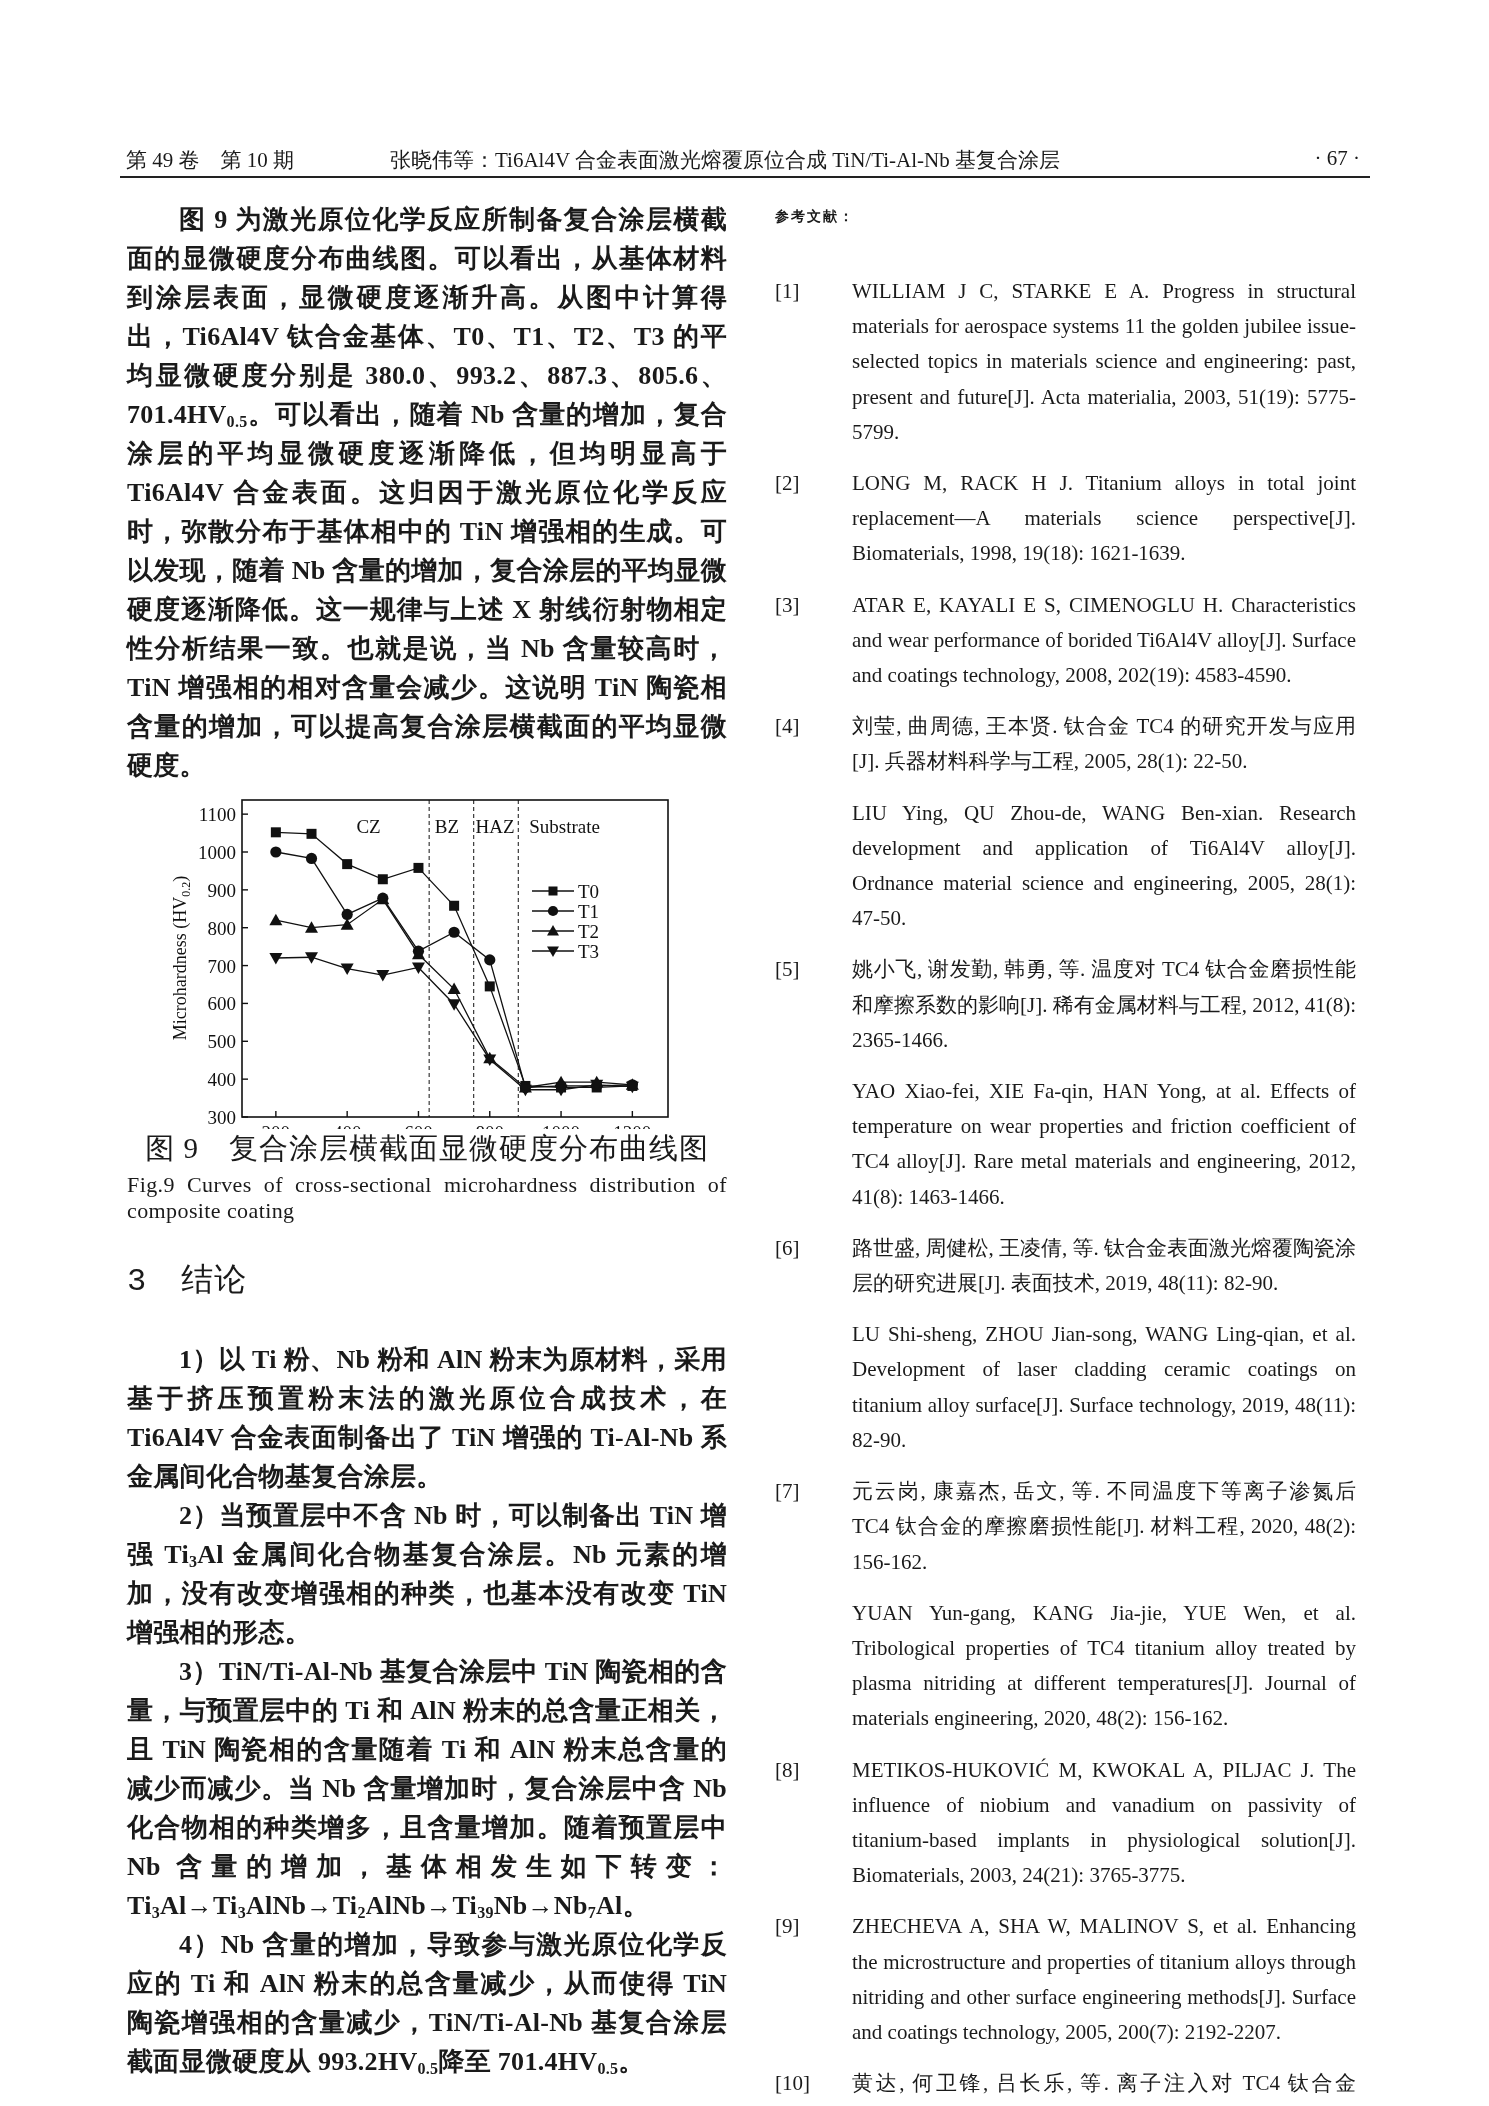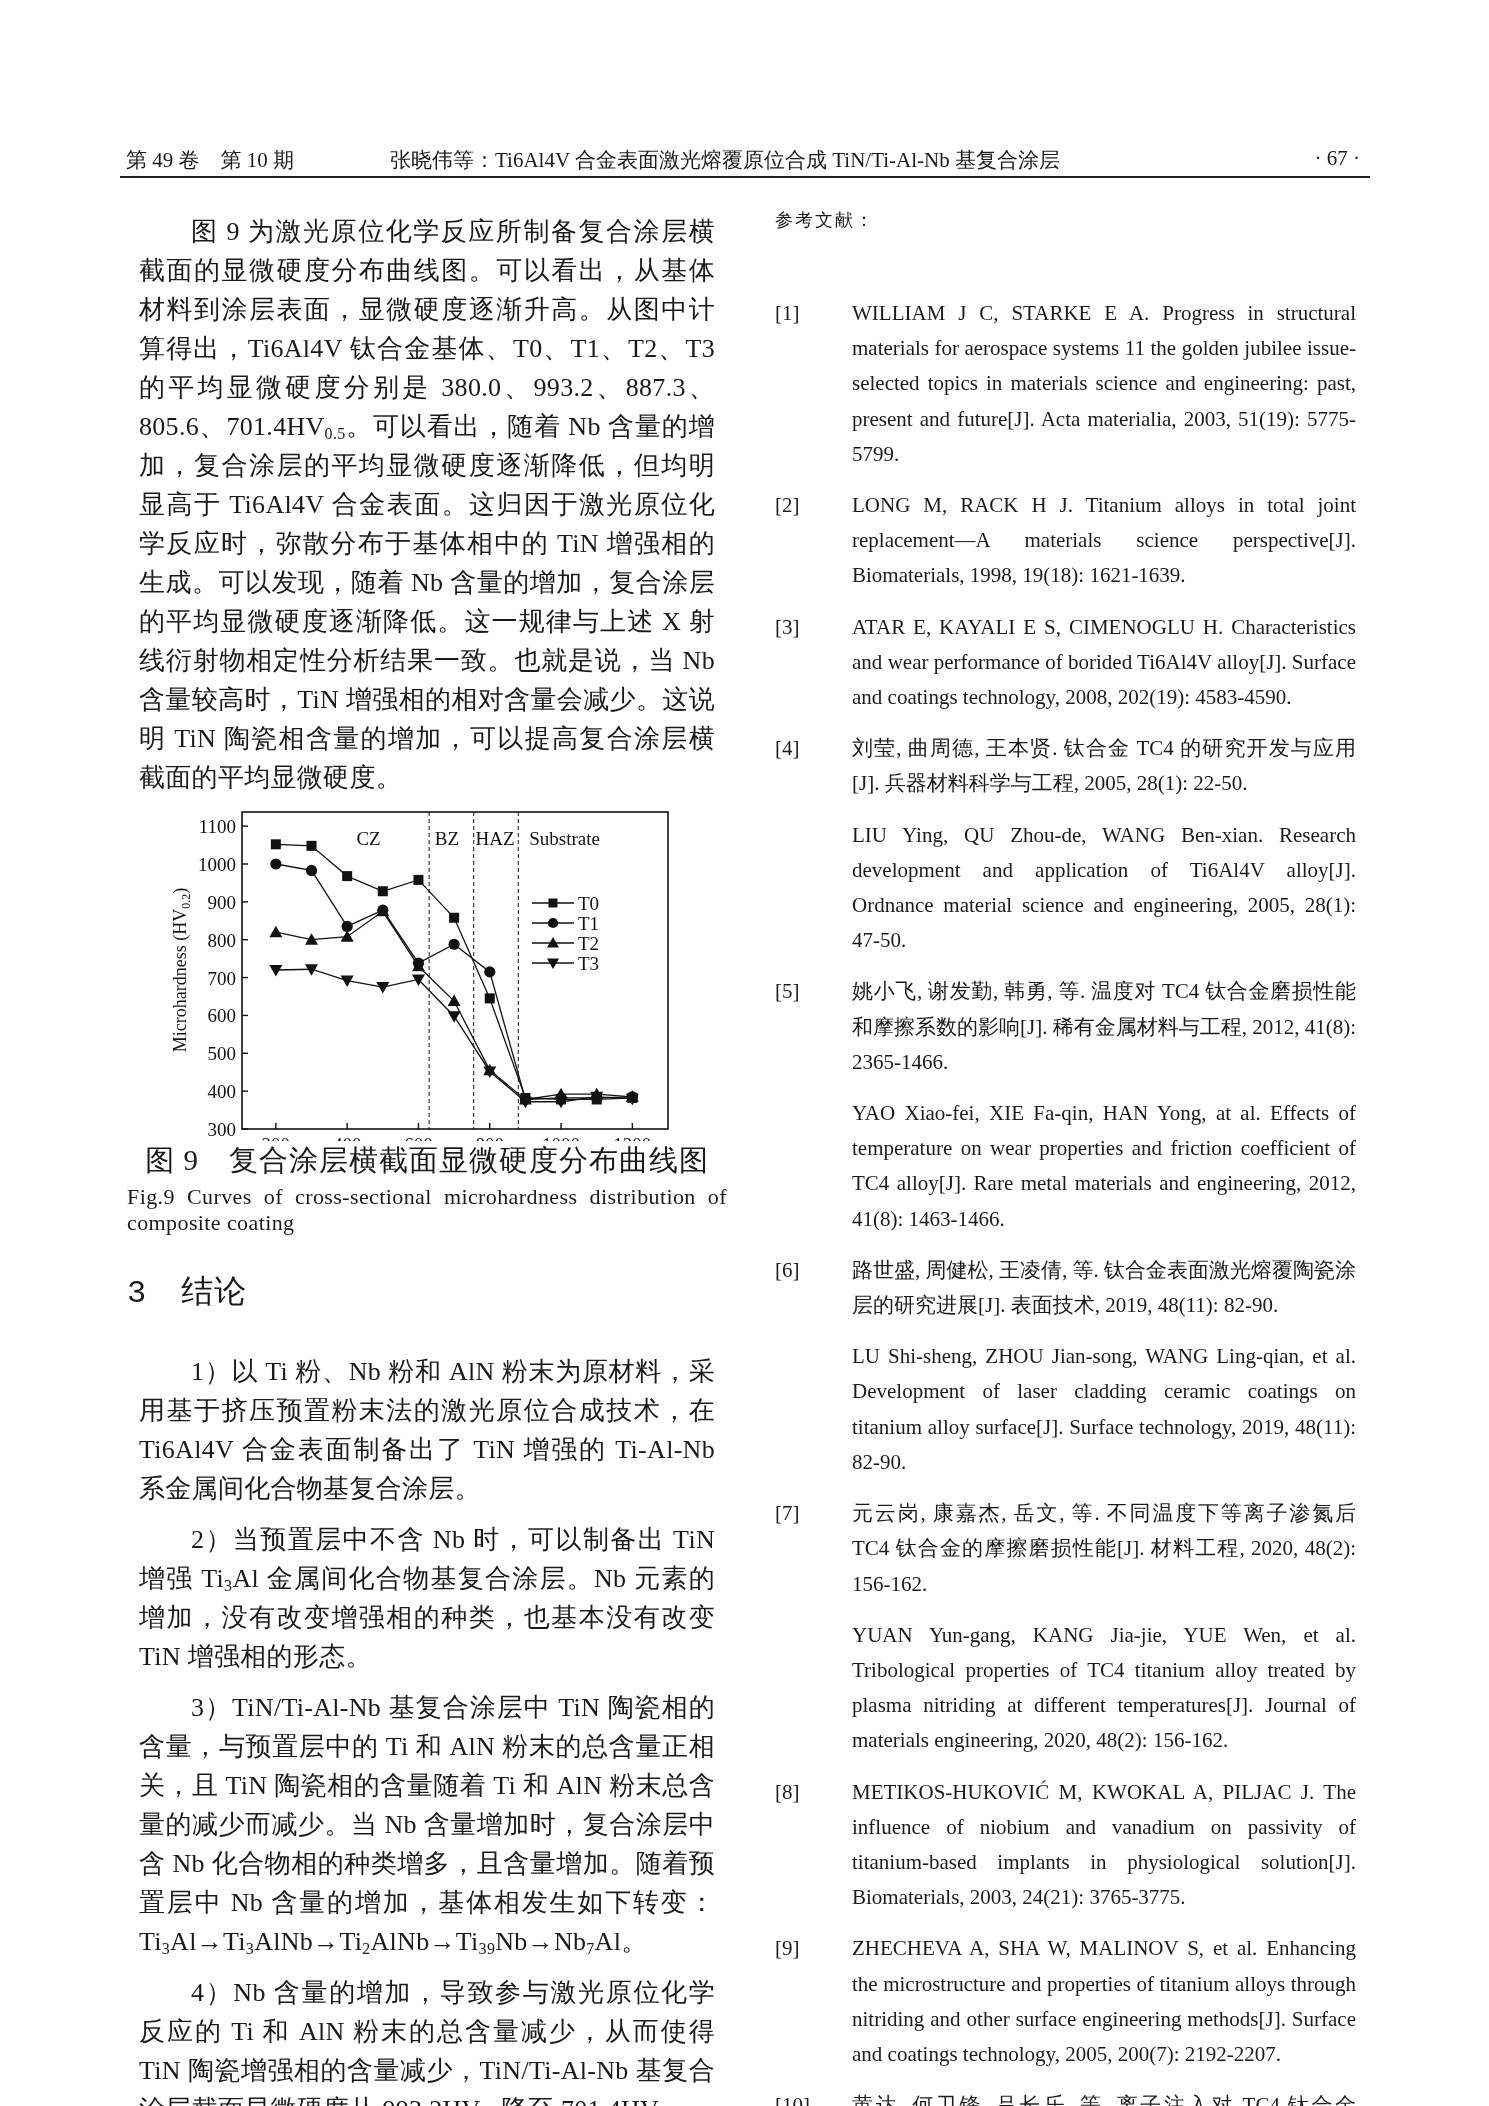--- a/index.html
+++ b/index.html
@@ -9,35 +9,35 @@
             border-bottom: 2px solid #222; font-size: 21px; }
   .header span { position: absolute; top: 6px; white-space: nowrap; }
   .h-vol { left: 6px; }
   .h-title { left: 270px; }
   .h-page { right: 10px; }
 
   .col { position: absolute; top: 200px; }
   .col-left { left: 127px; width: 600px; }
   .col-right { left: 772px; width: 600px; }
 
-  .para { font-size: 26px; line-height: 39px; text-align: justify; margin: 12px; letter-spacing: 0.3px; }
+  .para { font-size: 26px; line-height: 39px; text-align: justify; margin: 0; letter-spacing: 0.3px; font-weight: bold; }
   .indent { text-indent: 52px; }
   sub { font-size: 16px; vertical-align: -4px; line-height: 0; }
 
   .fig { position: relative; width: 600px; height: 330px; margin-top: 14px; }
   .fig svg { position: absolute; left: 0; top: 0; }
   .cap-cn { font-size: 29px; text-align: center; margin-top: 4px; line-height: 30px; letter-spacing: 1px; }
   .cap-en { font-size: 22px; line-height: 26px; text-align: justify; letter-spacing: 0.4px; margin: 9px 0 0 0; }
 
   .sec-title { font-family: Liberation Mono, monospace; font-size: 32px;
                margin: 34px 0 38px 0; letter-spacing: 1px; }
   .sec-title .num { margin-right: 34px; }
 
-  .ref-head { font-family: "DejaVu Sans", "Liberation Sans", sans-serif; font-weight: normal;
-              font-size: 18px; letter-spacing: 2px; margin: 8px 0 64px 3px; }
+  .ref-head { font-family: "DejaVu Sans", "Liberation Sans", sans-serif; font-weight: bold;
+              font-size: 14px; letter-spacing: 2px; margin: 8px 0 48px 3px; }
   .ref { position: relative; padding-left: 64px; font-size: 21px; line-height: 35.2px;
          text-align: justify; margin: 0 0 0 0; }
   .ref .rnum { position: absolute; left: 3px; top: 0; }
   .ref p { margin: 16px; }
 </style>
 </head>
 <body>
 
 <div class="header">
   <span class="h-vol">第 49 卷　第 10 期</span>

